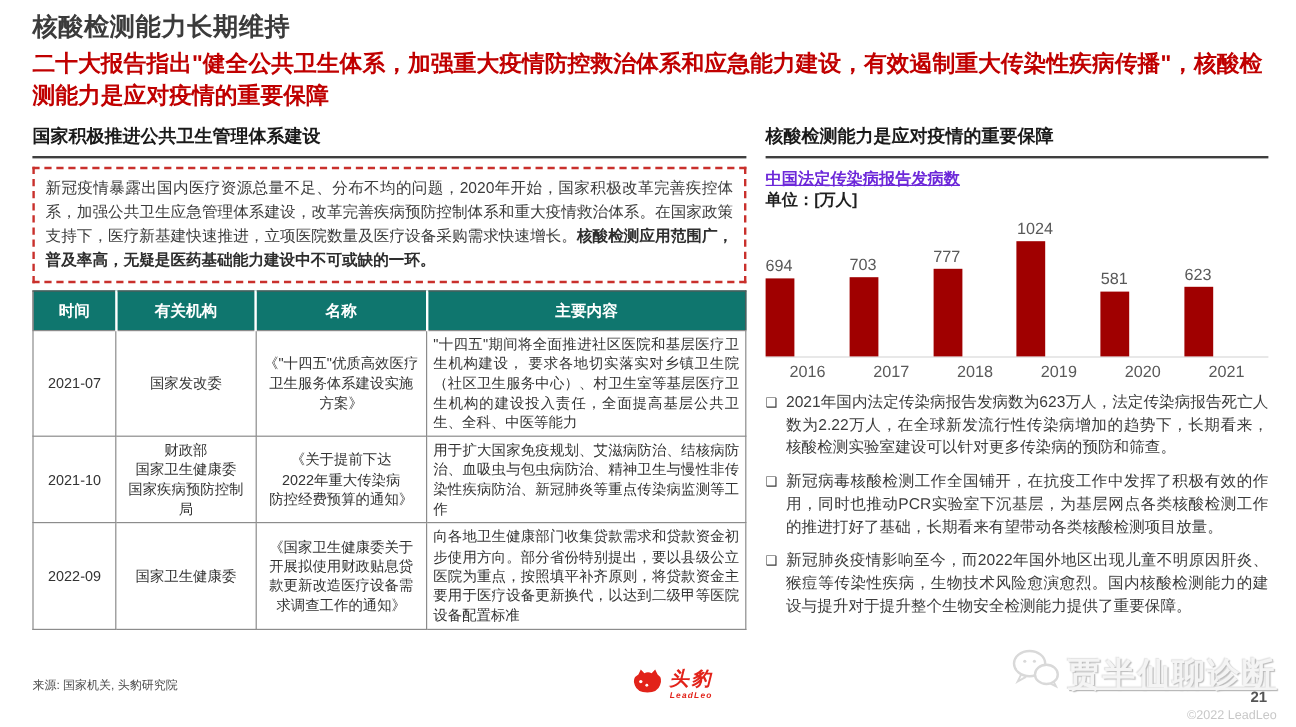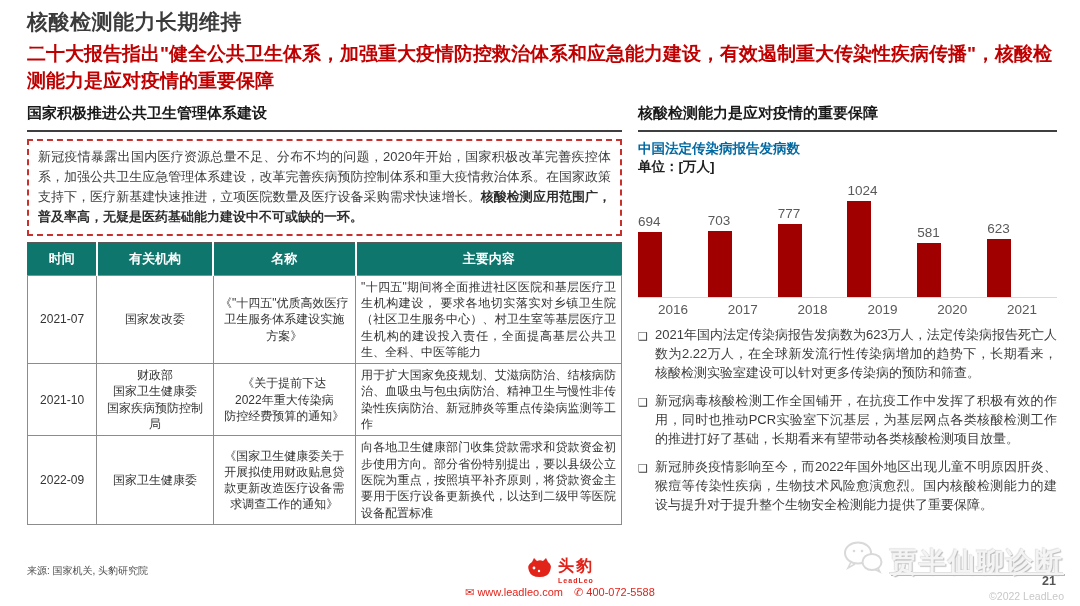--- a/index.html
+++ b/index.html
@@ -26,35 +26,35 @@
   }
   table.policy th:first-child{ border-left:none; }
   table.policy td{
     border:1px solid #8c8c8c; font-size:12px; line-height:1.36; color:#333333;
     padding:3px 5px; vertical-align:middle; white-space:pre-line;
   }
   td.c{ text-align:center; }
   td.j{ text-align:justify; white-space:normal; }
   .source-line{ position:absolute; left:27px; top:564px; font-size:10px; color:#4d4d4d; }
   
-  .chart-title{ margin-top:8px; font-size:13.5px; font-weight:bold; color:#0369a1; line-height:1.35; }
+  .chart-title{ margin-top:8px; font-size:13.5px; font-weight:bold; color:#6d28d9; line-height:1.35;text-decoration:underline; }
   .chart-unit { font-size:13.5px; font-weight:bold; color:#1f1f1f; line-height:1.35; }
   .chart-plot{ margin-top:4px; height:118px; display:flex; align-items:flex-end; border-bottom:1px solid #d9d9d9; }
   .bar-col{ flex:1; display:flex; flex-direction:column; justify-content:flex-end; }
   .bar-val{ font-size:13.5px; color:#595959; margin-bottom:3px; }
   .bar{ width:24px; }
   .chart-years{ display:flex; }
   .year{ flex:1; text-align:center; font-size:13.5px; color:#595959; padding-top:4px; }
   
   .bullets{ margin-top:9px; }
   .bullet{ display:flex; margin-bottom:9px; font-size:13px; line-height:1.46; color:#3c3c3c; text-align:justify; }
   .bullet .marker{ flex:none; width:17px; font-size:11px; padding-top:2px; color:#3c3c3c; }
   
   .footer-logo{ position:absolute; left:440px; top:556px; width:240px; text-align:center; }
-  .logo-row{ display:inline-flex; align-items:center; gap:5px; }
+  .logo-row{ display:inline-flex; align-items:center; gap:5px;font-style:italic; }
   .logo-cn{ font-size:16px; font-weight:bold; color:#e2231a; letter-spacing:2px; }
   .logo-en{ font-size:7px; font-weight:bold; color:#e2231a; letter-spacing:1px; text-align:center; }
   .contact-row{ margin-top:2px; font-size:11px; color:#e2231a; white-space:nowrap; }
   .contact-row .ico{ font-size:11px; margin:0 3px 0 8px; }
   .watermark{ position:absolute; right:16px; top:540px; display:flex; align-items:center; gap:6px;
     font-size:27px; font-weight:bold; color:#f4f4f4;
     text-shadow:1px 1px 1px #b9b9b9, -1px -1px 1px #e2e2e2; letter-spacing:2px;text-decoration:underline; }
   .page-number{ position:absolute; right:24px; top:574px; font-size:12.5px; font-weight:bold; color:#555555; }
   .copyright{ position:absolute; right:16px; top:590px; font-size:10.5px; color:#c8c8c8; }
 </style>
@@ -179,24 +179,20 @@
         <path d="M3 14 Q0.5 8 6 5 L8 1 L11 4 Q14 2.6 17 4 L20 1 L22 5 Q26.5 8 24 14 Q22 20 13.5 20 Q5 20 3 14 Z" fill="#e2231a"></path>
         <circle cx="8" cy="11" r="1.4" fill="#ffffff"></circle>
         <circle cx="13" cy="14" r="1.2" fill="#ffffff"></circle>
       </svg>
     </span>
     <span>
       <div class="logo-cn">头豹</div>
       <div class="logo-en">LeadLeo</div>
     </span>
   </div>
-  <div class="contact-row">
-    <span class="ico" style="margin-left:0">✉</span><span>www.leadleo.com</span>
-    <span class="ico">✆</span><span>400-072-5588</span>
-  </div>
 </div>
 
 <div class="watermark">
   <span>
     <svg width="42" height="36" viewBox="0 0 42 36" fill="none" stroke="#d9d9d9" stroke-width="2">
       <ellipse cx="16" cy="13" rx="13" ry="10.5"></ellipse>
       <path d="M9 22 L6 28 L13 24" stroke-width="1.6"></path>
       <ellipse cx="30" cy="22" rx="9.5" ry="8" fill="#ffffff"></ellipse>
       <path d="M36 28 L38 32 L33 29.5" stroke-width="1.6"></path>
       <circle cx="12" cy="11" r="1.3" fill="#d9d9d9" stroke="none"></circle>

